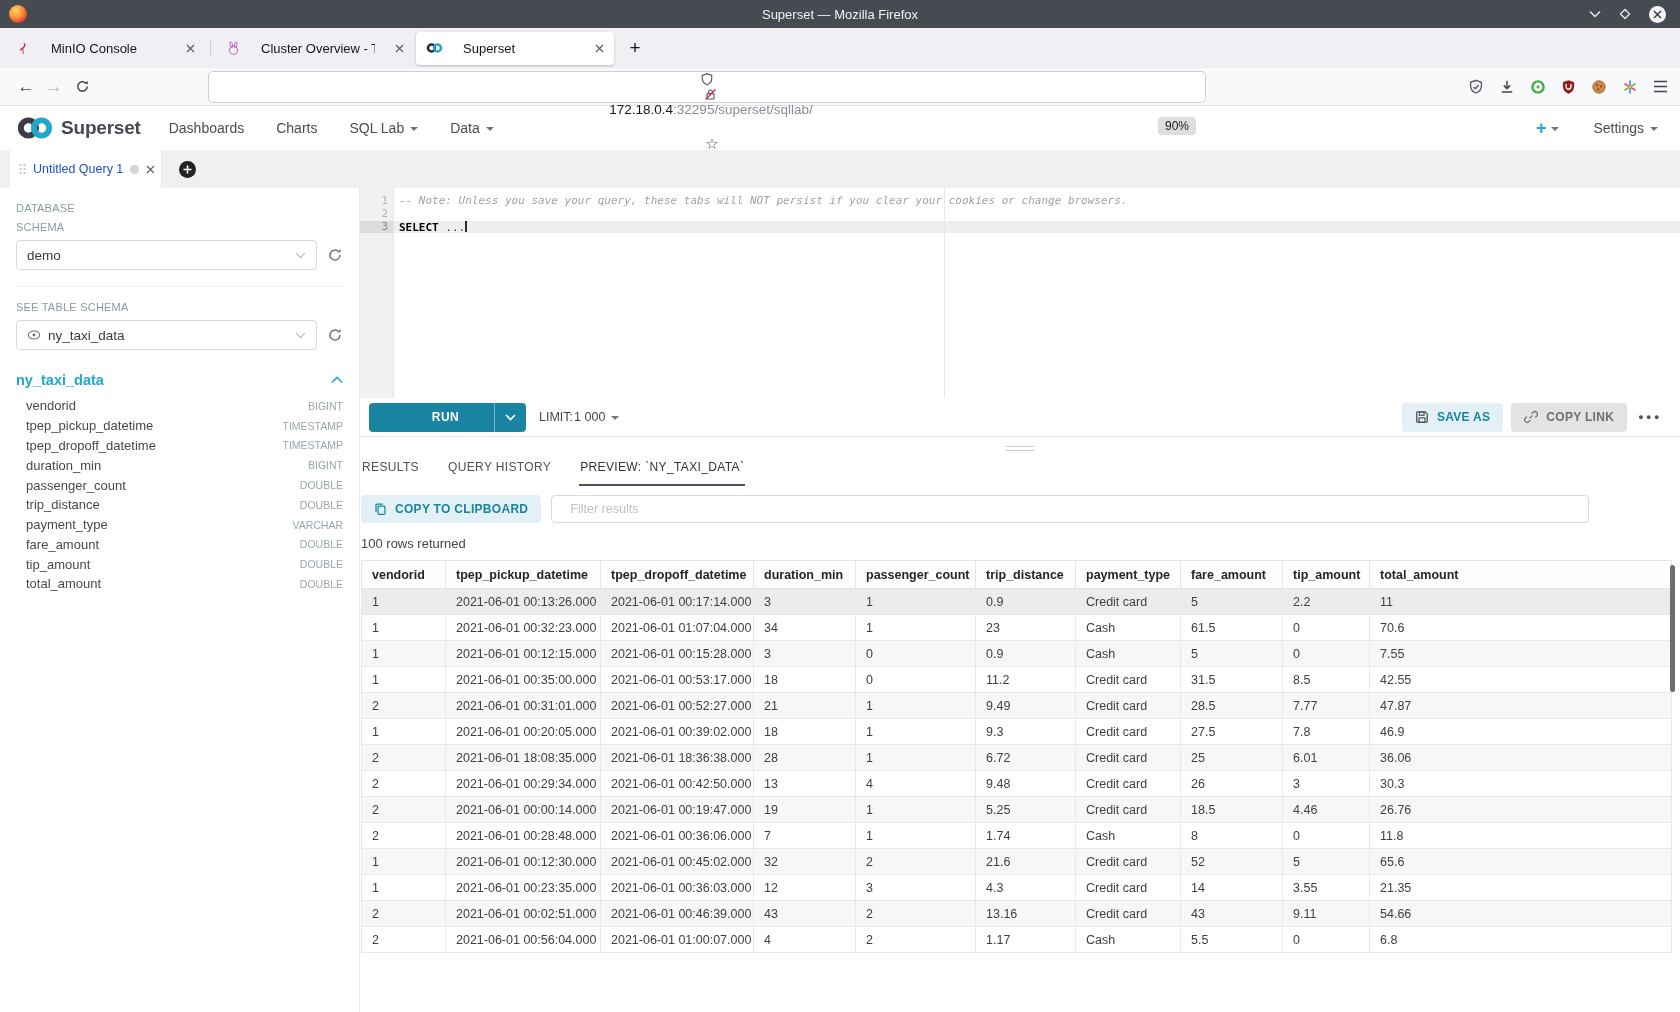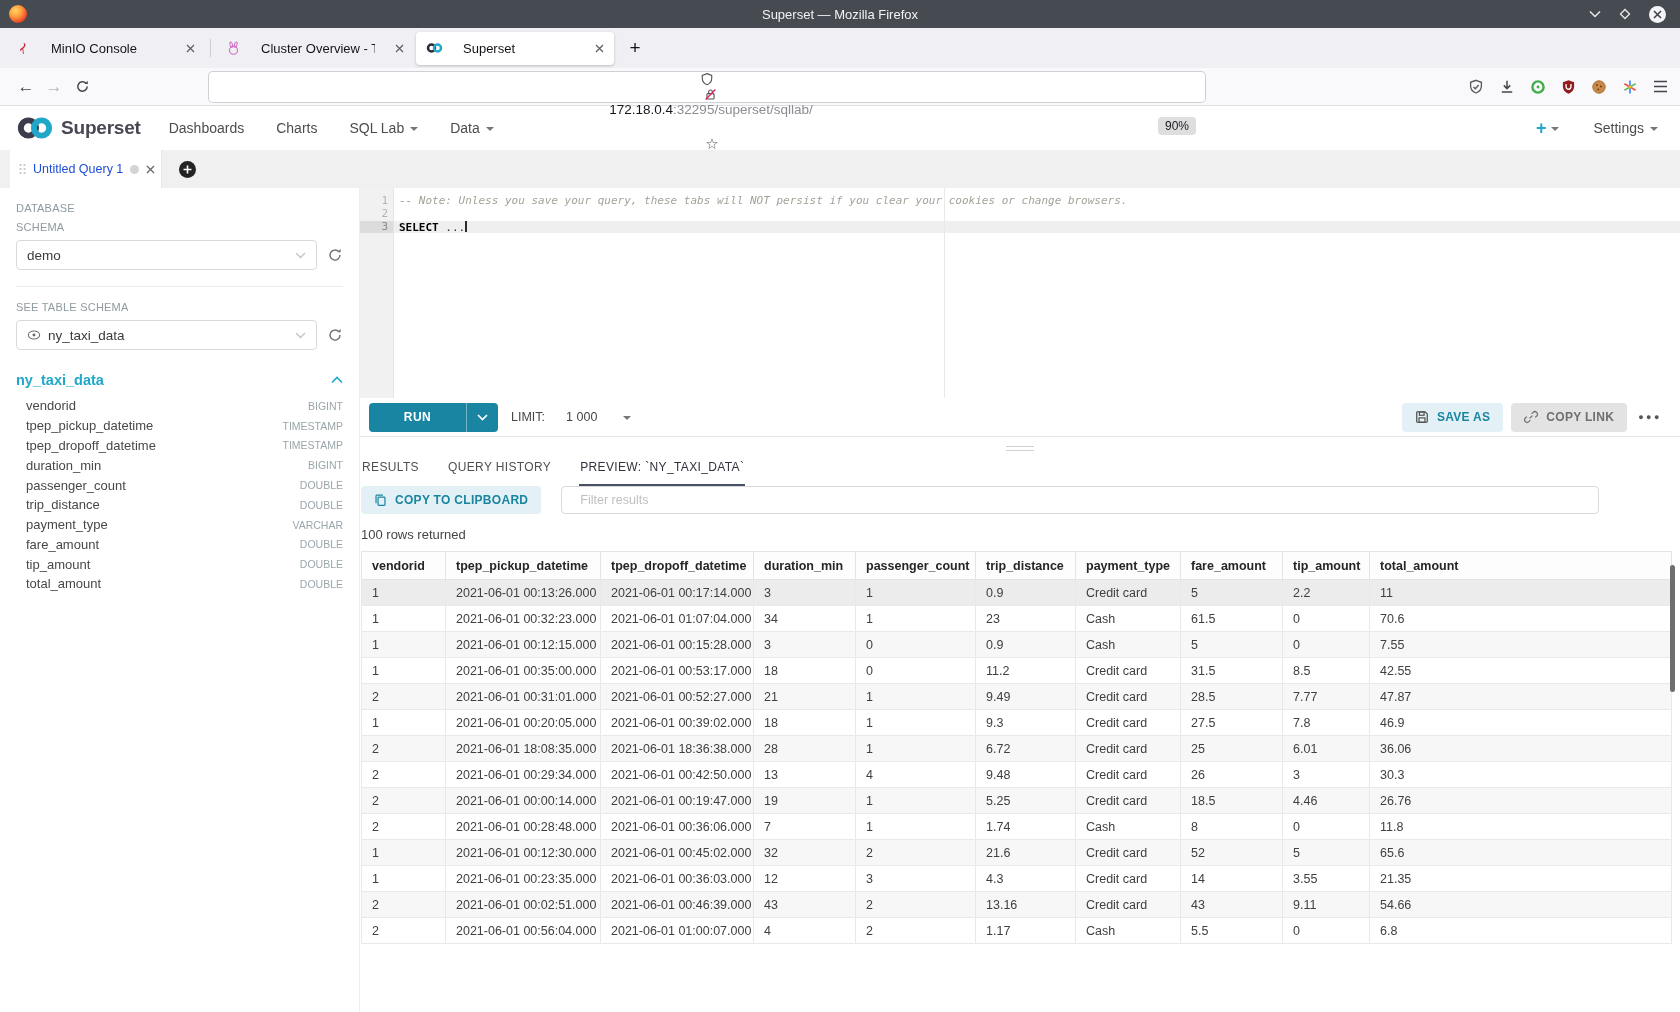--- a/index.html
+++ b/index.html
@@ -91,38 +91,38 @@
   .code-line.active { background:#efefef; }
   .sql-comment { color:#a3a399; font-style:italic; }
   .sql-keyword { color:#000; font-weight:bold; }
   .sql-rest { color:#333; }
   .cursor { display:inline-block; width:1.5px; height:11px; background:#2b2b2b; vertical-align:-1.5px; }
   .print-margin { position:absolute; left:584px; top:0; bottom:0; width:1px; background:#e9e9e9; }
 
   
   .runbar { height:39px; display:flex; align-items:center; padding:0 9px; border-bottom:1px solid #e4e4e4; background:#fff; }
   .run-btn { display:flex; height:29px; border-radius:4px; overflow:hidden; background:#1a85a2;
-             color:#fff; font-size:12px; font-weight:bold; letter-spacing:.5px; }
+             color:#fff; font-size:12px; font-weight:bold; letter-spacing:.5px;padding-left:28px; }
   .run-main { width:98px; display:flex; align-items:center; justify-content:center; border-right:1px solid rgba(255,255,255,.4); }
   .run-caret { width:31px; display:flex; align-items:center; justify-content:center; }
-  .limit { margin-left:13px; display:flex; align-items:center; gap:21px; font-size:12.5px; color:#474747; }
+  .limit { margin-left:13px; display:flex; align-items:center; gap:1px; font-size:12.5px; color:#474747; }
   .pill-btn { height:29px; display:flex; align-items:center; gap:8px; padding:0 13px; border-radius:4px;
               font-size:12px; font-weight:bold; letter-spacing:.3px; }
   .saveas { margin-left:auto; background:#e3f1f6; color:#1985a0; }
   .copylink { background:#e3e3e3; color:#6f6f6f; margin-left:8px; }
   .more-dots { color:#555; font-size:9px; letter-spacing:2.5px; margin:0 9px 0 11px; }
 
   
   .south { flex:1; position:relative; padding-left:1px; background:#fff; }
   .drag-handle { position:absolute; top:6px; left:50%; transform:translateX(-50%); }
   .drag-handle div { width:28px; height:1px; background:#cfcfcf; margin:3px 0; }
   .south-tabs { display:flex; gap:27px; padding-top:23px; font-size:12px; color:#4f4f4f; letter-spacing:.03em; }
   .s-tab { padding:0 1px 10px; }
   .s-tab.active { color:#32323e; border-bottom:2px solid #485068; }
-  .south-toolbar { display:flex; align-items:center; gap:20px; }
+  .south-toolbar { display:flex; align-items:center; gap:10px; margin-top:9px; }
   .copy-clip { background:#e3f1f6; color:#1985a0; height:28px; }
   .filter-input { width:1038px; height:28px; border:1px solid #d9d9d9; border-radius:4px; padding:0 18px;
                   font-size:12.5px; color:#333; font-family:"Liberation Sans",sans-serif; outline:none; }
   .filter-input::placeholder { color:#bfbfbf; }
   .rows-returned { font-size:13px; color:#454545; margin:13px 0 9px; }
 
   table.results { border-collapse:collapse; table-layout:fixed; width:1310px; font-size:12.5px; }
   table.results th { background:#fdfdfd; font-weight:bold; color:#262626; text-align:left;
                      border:1px solid #e4e4e4; padding:6px 10px; height:28px; }
   table.results td { border:1px solid #e9e9e9; color:#404040; padding:5px 10px; height:26px;

